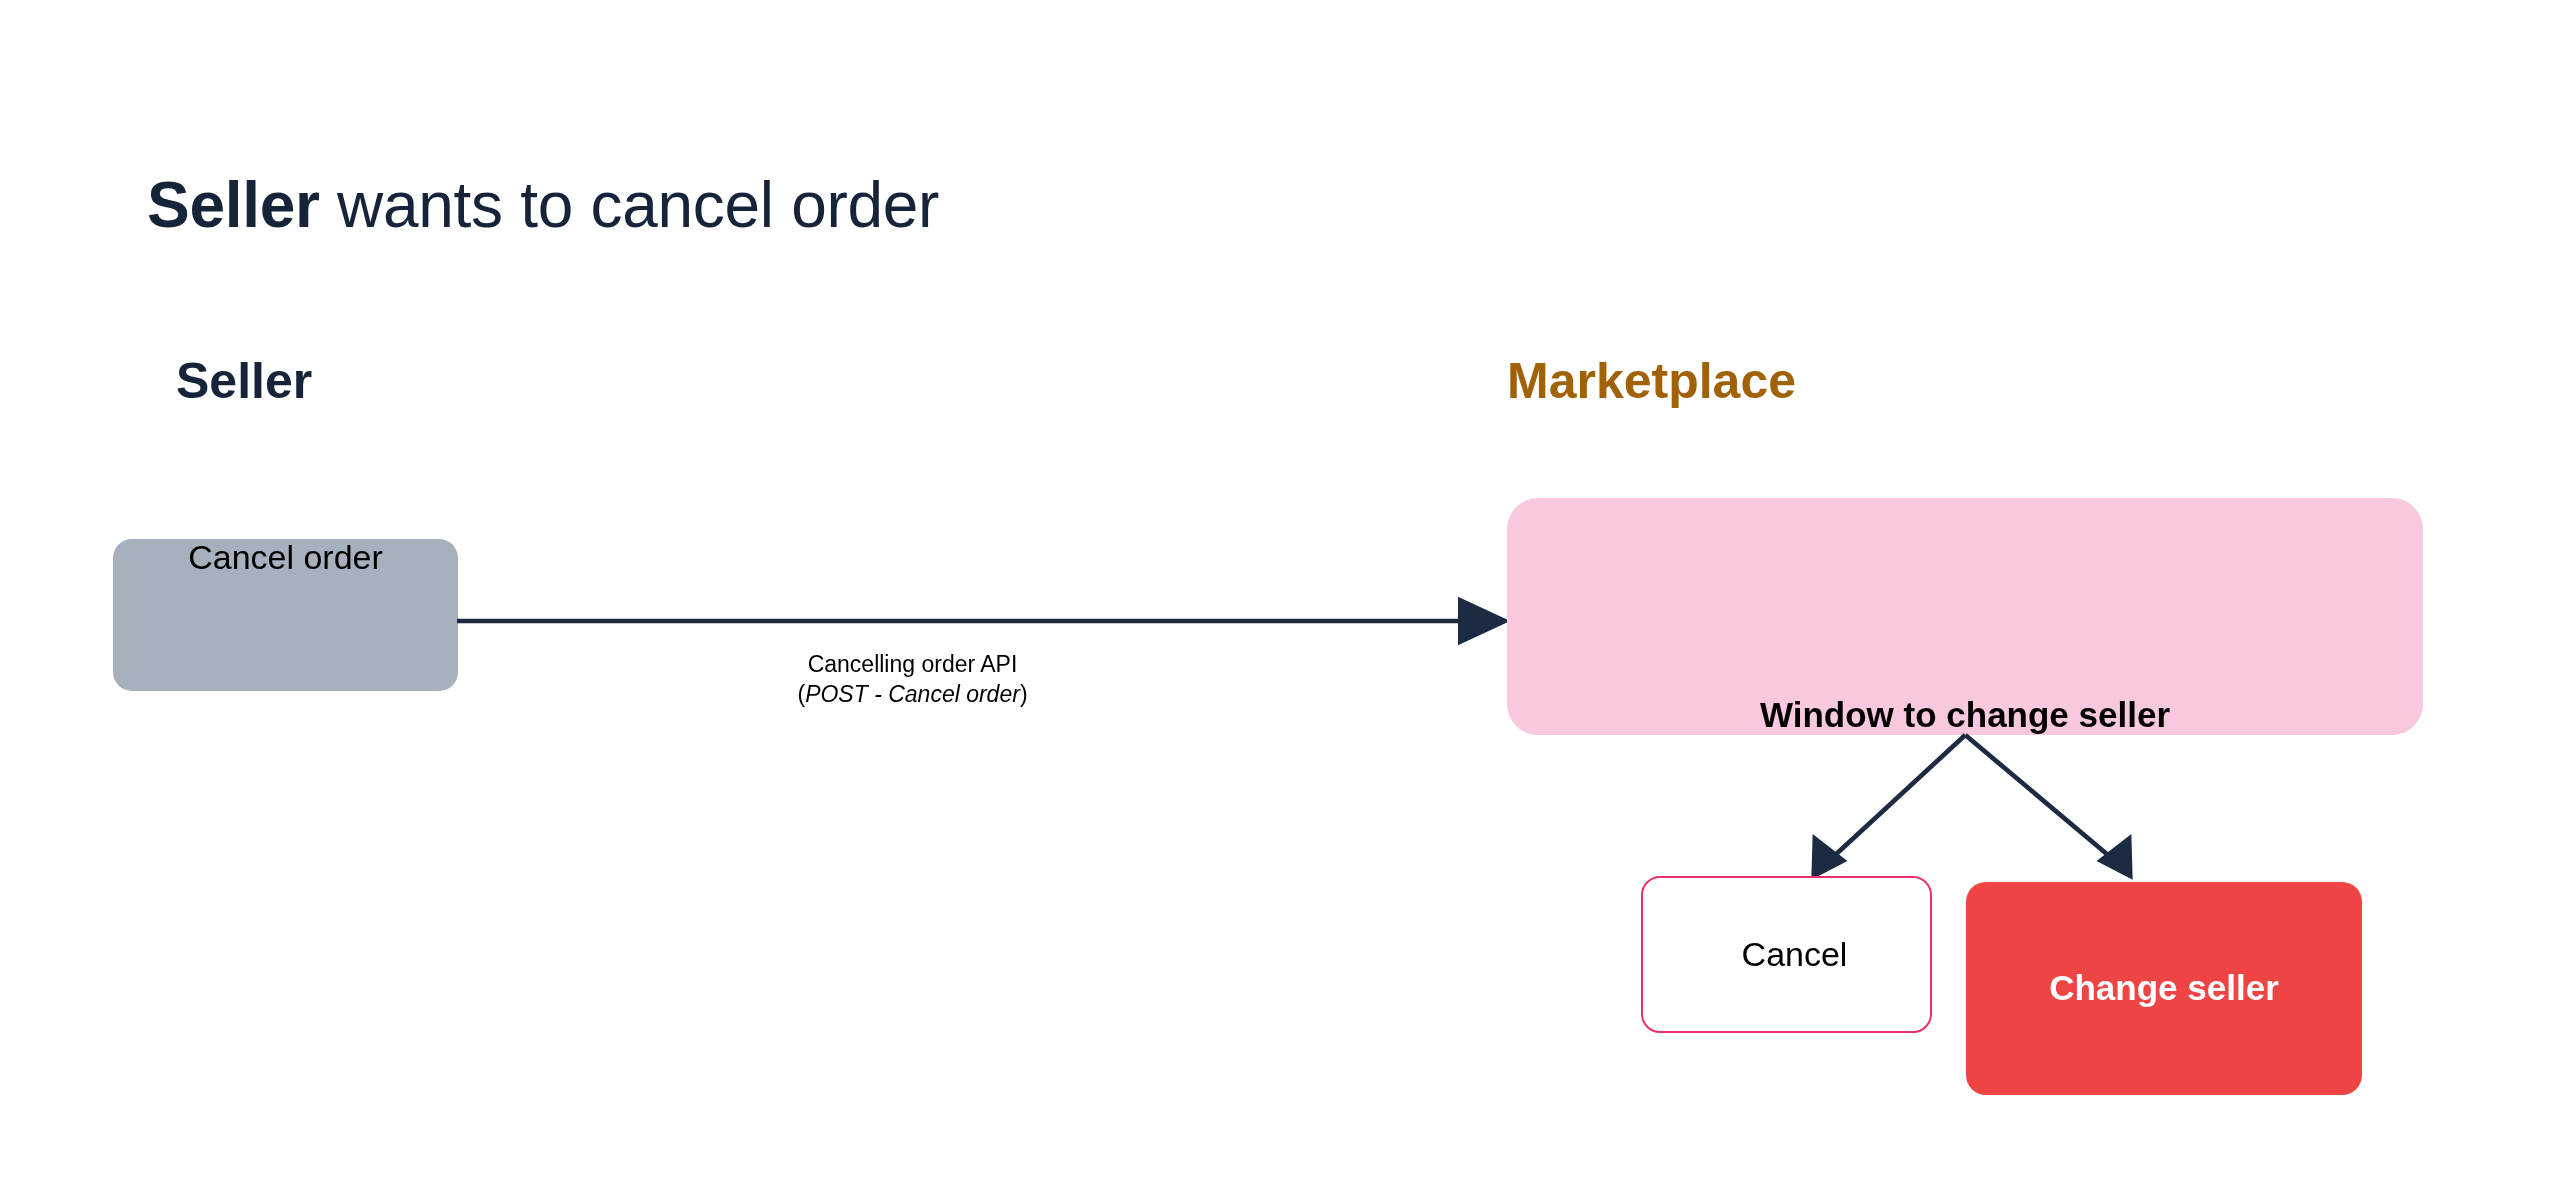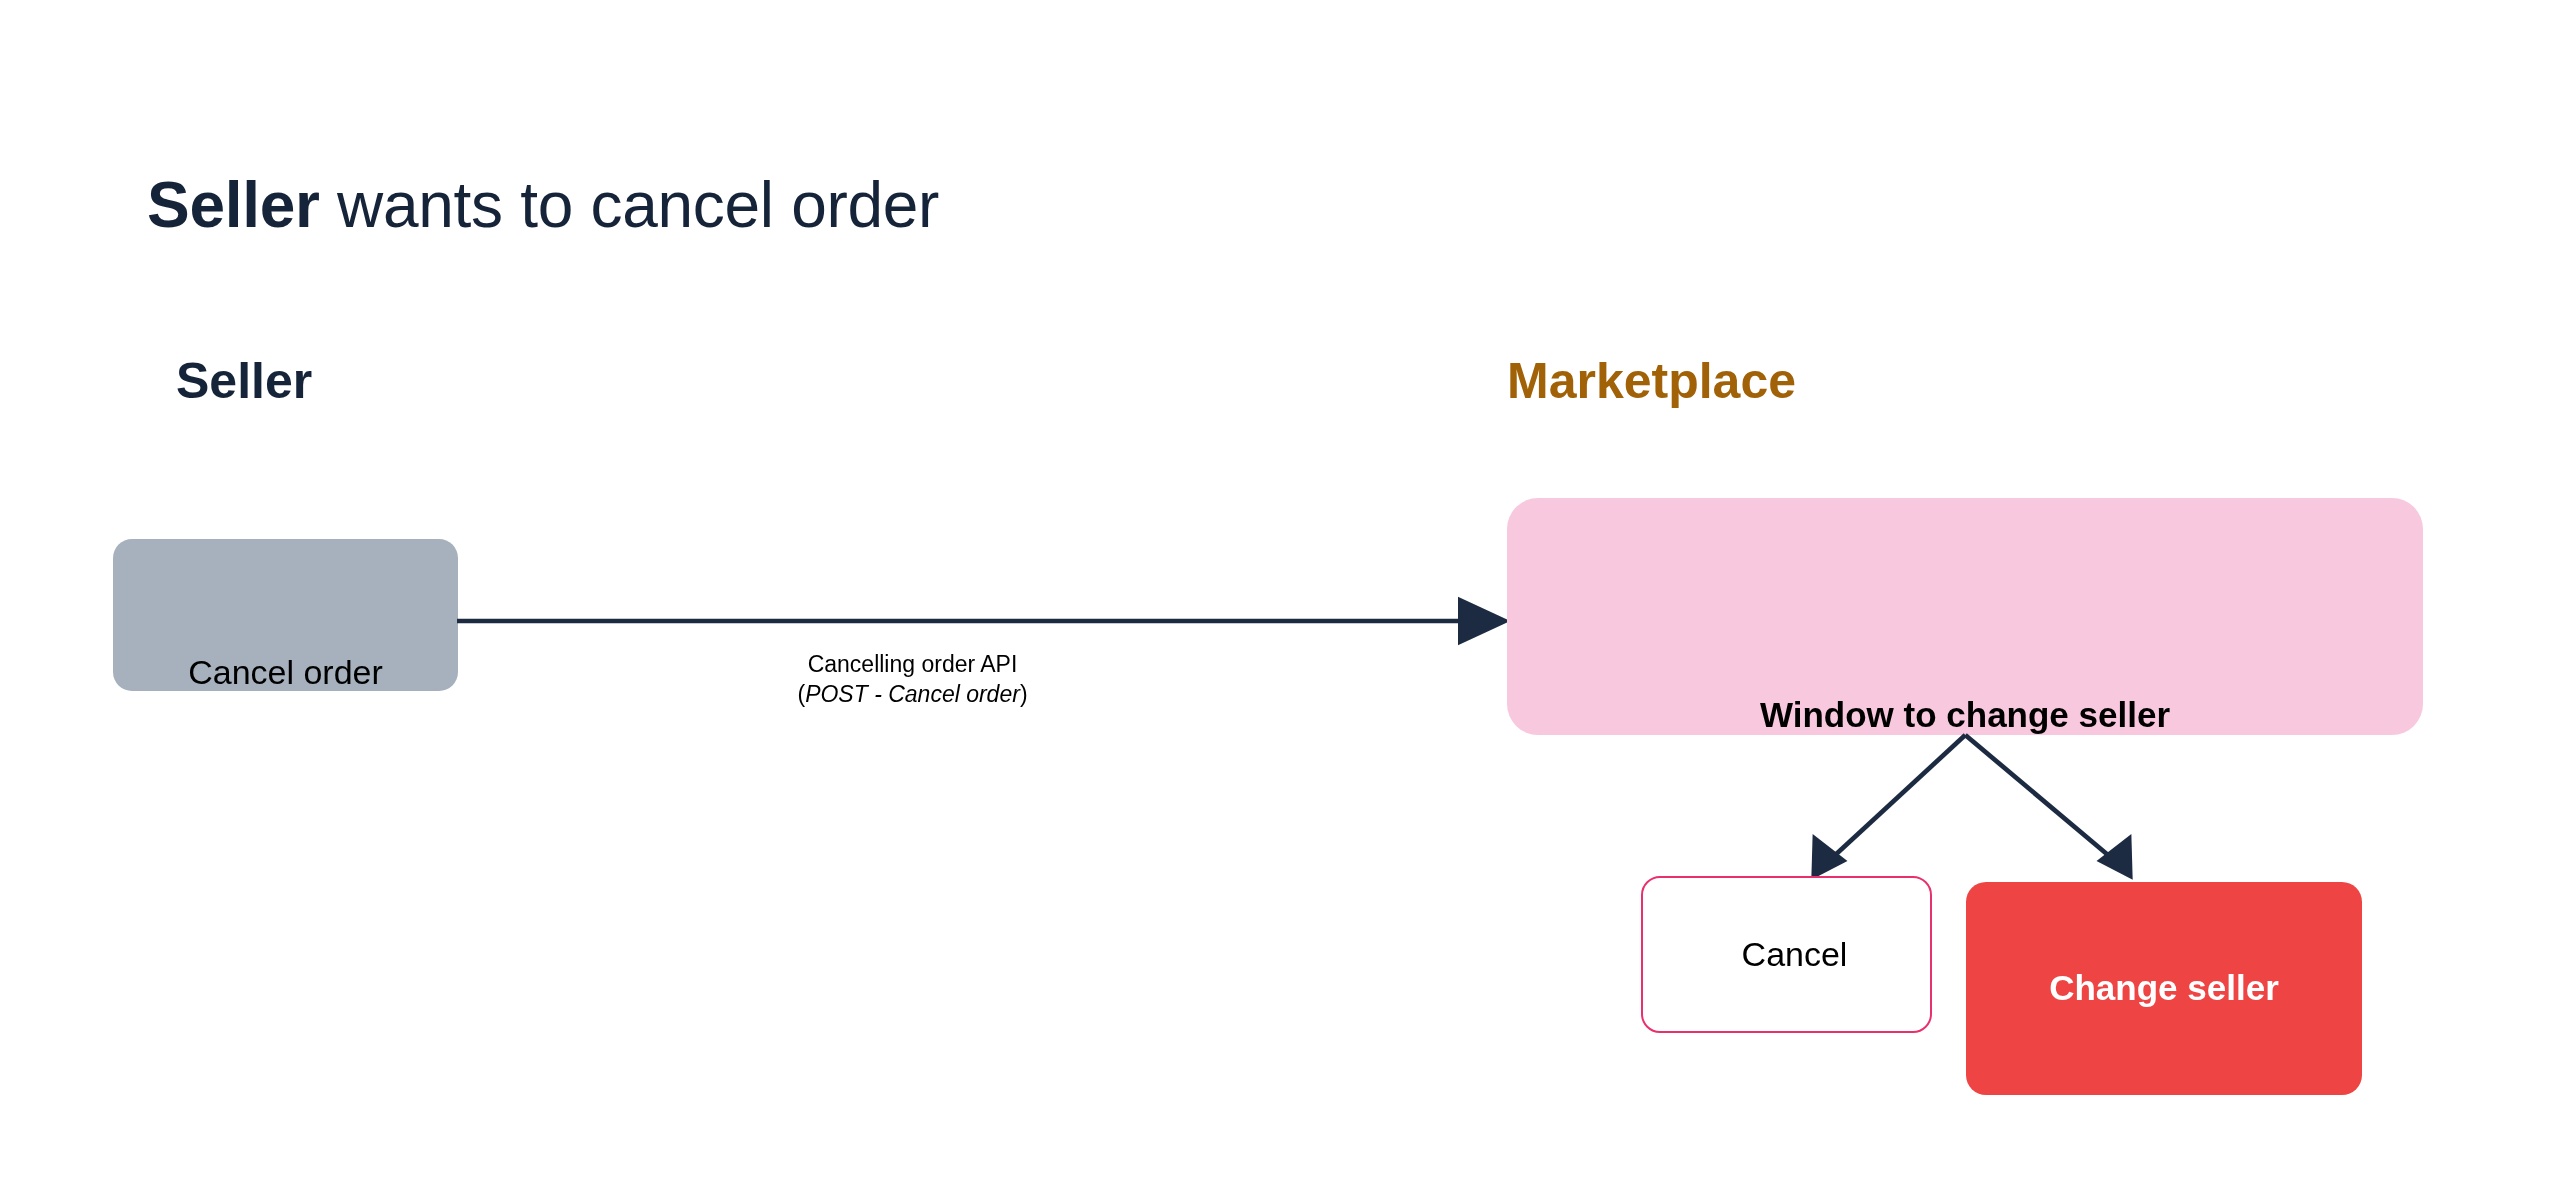--- a/index.html
+++ b/index.html
@@ -60,21 +60,21 @@
   
   .seller-box {
     position: absolute;
     left: 113px;
     top: 539px;
     width: 345px;
     height: 152px;
     background: #a6b1bd;
     border-radius: 19px;
     display: flex;
-    align-items: flex-end;
+    align-items: flex-start;
     justify-content: center;
     box-sizing: border-box;
     padding: 0 16px;
   }
   .seller-box-label {
     font-size: 34px;
     color: #000000;
     line-height: 1.1;
     text-align: center;
   }

